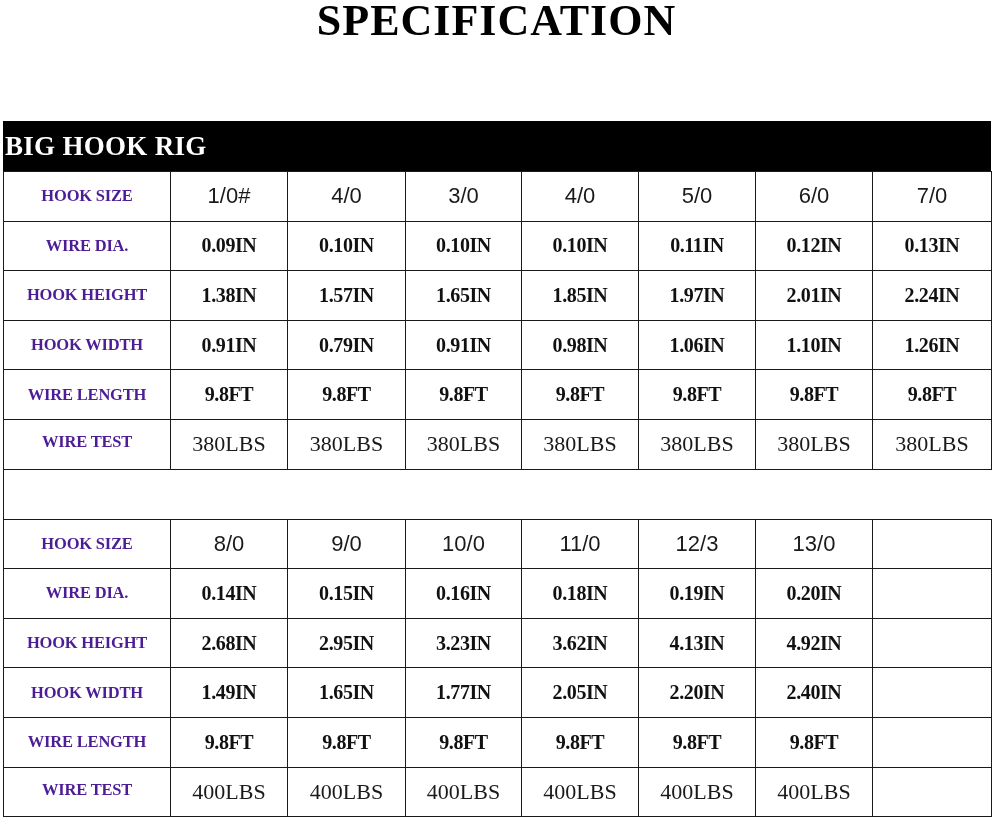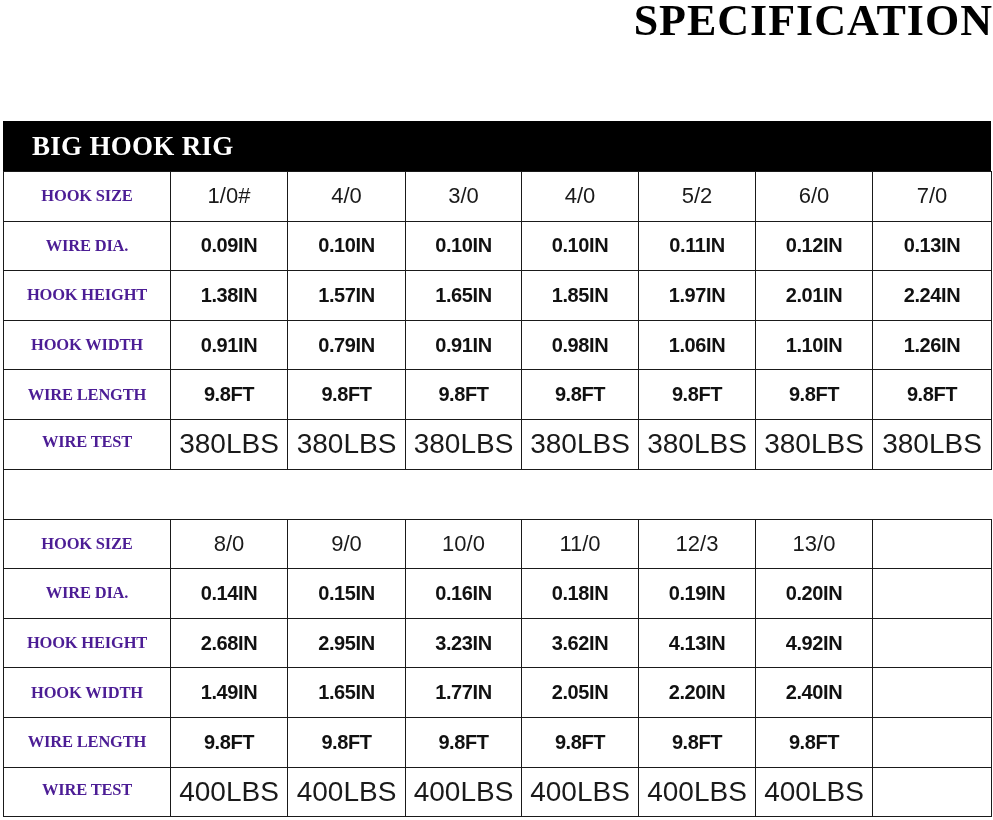--- a/index.html
+++ b/index.html
@@ -13,21 +13,21 @@
       position: relative;
       font-family: "Liberation Serif", serif;
       color: #111111;
     }
     .page-title {
       position: absolute;
       left: 0;
       top: 0;
       width: 993px;
       height: 42px;
-      text-align: right;
+      text-align: center;
       font-family: "Liberation Serif", serif;
       font-weight: bold;
       font-size: 44px;
       line-height: 42px;
       letter-spacing: 1px;
       color: #000;
     }
     .spec-wrap {
       position: absolute;
       left: 3px;
@@ -35,21 +35,21 @@
       width: 988px;
     }
     .banner {
       height: 50px;
       background: #000000;
       color: #ffffff;
       font-family: "Liberation Serif", serif;
       font-weight: bold;
       font-size: 27px;
       line-height: 50px;
-      padding-left: 29px;
+      padding-left: 2px;
       letter-spacing: 0.3px;
     }
     table.spec {
       border-collapse: collapse;
       table-layout: fixed;
       width: 988px;
     }
     table.spec td {
       border: 1.6px solid #1a1a1a;
       text-align: center;
@@ -66,29 +66,29 @@
       letter-spacing: -0.2px;
       color: #4c1d95;
     }
     td.size {
       font-family: "Liberation Sans", sans-serif;
       font-size: 22px;
       color: #1a1a1a;
       margin-left: 17px;
     }
     td.bold {
-      font-family: Liberation Sans, sans-serif;
+      font-family: Liberation Serif, serif;
       font-weight: bold;
       font-size: 20px;
       letter-spacing: -0.4px;
       color: #111;
     }
     td.test {
-      font-family: Liberation Sans, sans-serif;
-      font-size: 28px;
+      font-family: Liberation Serif, serif;
+      font-size: 22px;
       color: #1a1a1a;
     }
     td.label.test-label { vertical-align: top; padding-top: 12px; }
     tr.spacer { height: 50px; }
     tr.spacer td {
       border-left: 1.6px solid #1a1a1a;
       border-right: none !important;
     }
   </style>
 </head>
@@ -110,21 +110,21 @@
       <col style="width:117px">
       <col style="width:119px">
     </colgroup>
     <tbody id="spec-body">
         <tr class="row">
           <td class="label">HOOK SIZE</td>
           <td class="size">1/0#</td>
           <td class="size">4/0</td>
           <td class="size">3/0</td>
           <td class="size">4/0</td>
-          <td class="size">5/2</td>
+          <td class="size">5/0</td>
           <td class="size">6/0</td>
           <td class="size">7/0</td>
         </tr>
         <tr class="row">
           <td class="label">WIRE DIA.</td>
           <td class="bold">0.09IN</td>
           <td class="bold">0.10IN</td>
           <td class="bold">0.10IN</td>
           <td class="bold">0.10IN</td>
           <td class="bold">0.11IN</td>

